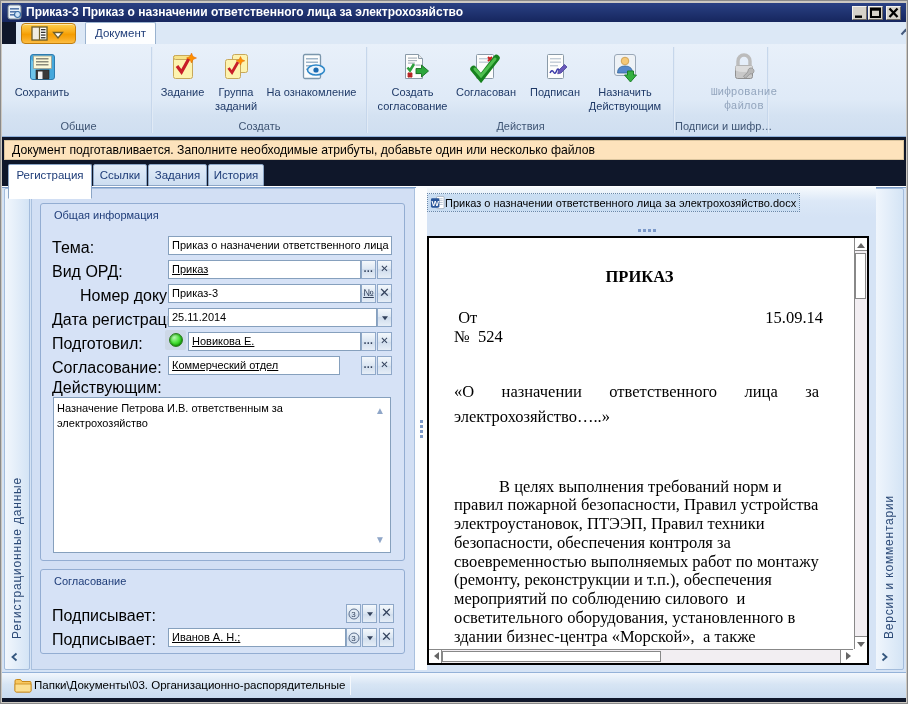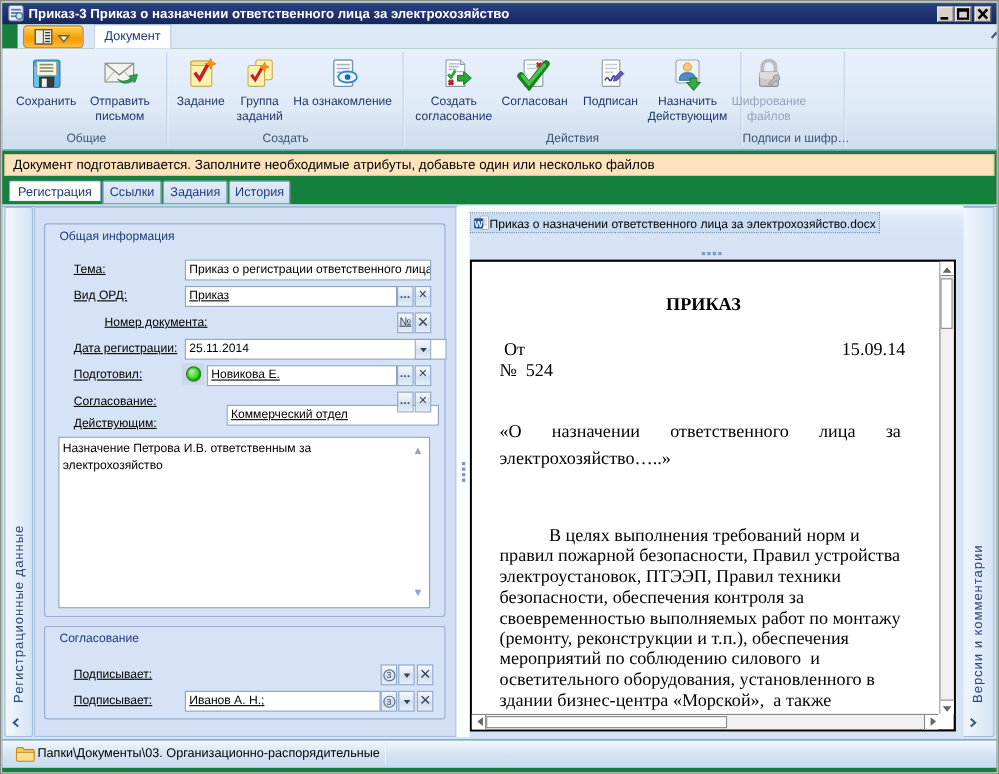--- a/index.html
+++ b/index.html
@@ -1,19 +1,19 @@
 <!DOCTYPE html>
 <html><head>
 <meta charset="utf-8">
 <style>
 * { margin:0; padding:0; box-sizing:border-box; }
 html,body { width:908px; height:704px; overflow:hidden; }
 body { font-family:"Liberation Sans", sans-serif; font-size:12px; }
 #win { position:absolute; left:0; top:0; width:908px; height:704px;
-  background:#15803d; }
+  background:#0f172a; }
 .abs { position:absolute; }
 
 
 #frame { position:absolute; inset:0; border:2px solid #cdc9c2; outline:1px solid #8a8a8a; outline-offset:-1px; pointer-events:none; z-index:50;}
 
 #titlebar { position:absolute; left:2px; top:3px; width:904px; height:19px;
   background:linear-gradient(#2a4184,#16265e); }
 #titletext { position:absolute; left:24px; top:2px; color:#fff; font-weight:bold; font-size:12px; white-space:nowrap; }
 .winbtn { position:absolute; top:3px; width:15px; height:14px; background:#d6d2ca;
   border:1px solid; border-color:#f4f2ee #6e6a64 #6e6a64 #f4f2ee; }
@@ -33,33 +33,33 @@
 .rglabel { position:absolute; top:76px; height:14px; text-align:center; color:#3f5574; font-size:11px; white-space:nowrap; }
 .rbtn { position:absolute; top:5px; text-align:center; color:#1f3a68; font-size:11px; line-height:13.5px; }
 .rbtn .ic { margin:2px auto 3px; width:32px; height:32px; }
 
 #msgbar { position:absolute; left:4px; top:140px; width:900px; height:20px;
   background:#fde3bc; border:1px solid #d9c49e; color:#000; line-height:18px; padding-left:7px; font-size:12.2px; }
 
 .ptab { position:absolute; top:164px; height:22px; border:1px solid #8ca6c6; border-radius:2px 2px 0 0;
   color:#1e3c78; text-align:center; line-height:20px; font-size:11.5px;
   background:linear-gradient(#e2ecf8,#cddef1); }
-.ptab.active { background:#fff; border-bottom:1px solid #fff; height:19px; z-index:5; }
+.ptab.active { background:#fff; border-bottom:1px solid #fff; height:35px; z-index:5; }
 
 #client { position:absolute; left:2px; top:186px; width:904px; height:486px; background:#d5e3f5; border-top:1px solid #fff; }
 .vstrip { position:absolute; top:1px; height:482px; width:26px;
   background:linear-gradient(90deg,#f2f7fd,#d4e4f5); border:1px solid #a3bcdc; border-radius:2px; }
 .vtext { position:absolute; left:0; bottom:30px; width:100%; display:flex; justify-content:center; }
 .vtext span { transform:rotate(180deg); writing-mode:vertical-rl; color:#2c4a77; font-size:12px; letter-spacing:0.8px; white-space:nowrap; }
 
 #formpanel { position:absolute; left:29px; top:1px; width:384px; height:482px;
   background:#d2dff4; border:1px solid #a9c0de; }
 .groupbox { position:absolute; left:8px; width:365px; background:#d6e2f6; border:1px solid #93add2; border-radius:3px; }
 .gtitle { position:absolute; left:13px; top:5px; color:#1e3c78; font-size:11px; }
-.flabel { position:absolute; left:35px; color:#000; font-size:11px;text-decoration:underline; }
+.flabel { position:absolute; left:20px; color:#000; font-size:16px; }
 .finput { position:absolute; background:#fff; border:1px solid #86a0bd; color:#000; padding:2px 3px 0; height:19px; white-space:nowrap; overflow:hidden; font-size:11px; }
 .fbtn { position:absolute; width:15px; height:19px; background:linear-gradient(#f4f8fc,#dbe6f2 50%,#cfdcec 50%,#e6eef7);
   border:1px solid #8fa8c8; text-align:center; color:#33425c; font-size:10px; line-height:15px; overflow:hidden; }
 .lnk { text-decoration:underline; }
 .gdot { position:absolute; width:14px; height:14px; border-radius:50%;
   background:radial-gradient(circle at 35% 30%, #b8f6b0, #4ce33c 45%, #1cb20c 75%, #128a06);
   border:1px solid #2a7a1e; box-shadow:inset 0 0 2px #0a5a00; }
 .dnarrow { position:absolute; left:50%; top:50%; width:0; height:0; border:3.5px solid transparent;
   border-top:4.5px solid #33425c; transform:translate(-50%,-25%); }
 .tarr { position:absolute; color:#8fa6c8; font-size:10px; }
@@ -160,26 +160,20 @@
     <div class="rbtn" style="left:8px; width:64px;"><div class="ic" id="ic-save"><svg width="32" height="32" viewBox="0 0 32 32">
             <rect x="4.5" y="3.5" width="24" height="25" rx="2.5" fill="#45a8dc" stroke="#2e7cb0"></rect>
             <path d="M5 26 q0 2 2 2 l18 0 q-10-6-20-20 z" fill="#7fd0f0" opacity="0.7"></path>
             <rect x="7.5" y="5" width="18" height="12.5" fill="#fbf8d8" stroke="#a0a090" stroke-width="0.8"></rect>
             <rect x="10" y="7" width="12.5" height="1.5" fill="#8a8a7a"></rect>
             <rect x="10" y="10" width="12.5" height="1.5" fill="#8a8a7a"></rect>
             <rect x="10" y="13" width="12.5" height="1.5" fill="#8a8a7a"></rect>
             <rect x="10" y="19" width="13" height="9" fill="#3a3a3a" stroke="#222" stroke-width="0.6"></rect>
             <rect x="12" y="20.5" width="4.5" height="7.5" fill="#f2f2f2"></rect>
           </svg></div>Сохранить</div>
-    <div class="rbtn" style="left:74px; width:66px;"><div class="ic" id="ic-mail"><svg width="32" height="32" viewBox="0 0 32 32">
-            <rect x="2.5" y="6.5" width="26" height="17" fill="#f2f2ef" stroke="#8a8a88"></rect>
-            <path d="M2.5 6.5 L15.5 17 L28.5 6.5" fill="none" stroke="#8a8a88" stroke-width="1.2"></path>
-            <path d="M2.5 23.5 L11 14 M28.5 23.5 L20 14" fill="none" stroke="#b5b5b2" stroke-width="1"></path>
-            <path d="M14 21 q6 4 12-1 l-1.5-2 8-1.5 -3 7.5 -1.6-2 q-8 6-14-1 z" fill="#2f9e4e" stroke="#1c7a36" stroke-width="0.7"></path>
-          </svg></div>Отправить<br>письмом</div>
     <div class="rbtn" style="left:153px; width:55px;"><div class="ic" id="ic-task"><svg width="32" height="32" viewBox="0 0 32 32">
             <rect x="6.5" y="4.5" width="19" height="23" rx="2" fill="#fdf3af" stroke="#c8a85a"></rect>
             <rect x="6.5" y="4.5" width="19" height="4" rx="2" fill="#f7e388" stroke="#c8a85a"></rect>
             <path d="M10 15 L14.5 21 L22 7.5" fill="none" stroke="#c81e28" stroke-width="3.2"></path>
             <path d="M24.5 2 L26 5.5 L29.5 7 L26 8.5 L24.5 12 L23 8.5 L19.5 7 L23 5.5 Z" fill="#ff9000" stroke="#e06000" stroke-width="0.5"></path>
           </svg></div>Задание</div>
     <div class="rbtn" style="left:208px; width:52px;"><div class="ic" id="ic-taskgrp"><svg width="32" height="32" viewBox="0 0 32 32">
             <rect x="12.5" y="3.5" width="15" height="18" rx="2" fill="#fdf3af" stroke="#c8a85a"></rect>
             <rect x="5.5" y="8.5" width="15" height="19" rx="2" fill="#fdf3af" stroke="#c8a85a"></rect>
             <path d="M8.5 17 L12 21.5 L18 11" fill="none" stroke="#c81e28" stroke-width="2.8"></path>
@@ -221,21 +215,21 @@
             <rect x="11" y="14" width="8" height="1.4" fill="#c2ccd6"></rect>
             <path d="M11 22 q2-4 3.5-1 q1.5 3 3-1 q1.5-4 3 0 q1 3 3-2" fill="none" stroke="#3838a8" stroke-width="1.5"></path>
             <path d="M25.5 13.5 l2.5 2.5 -6 6 -3.3 0.8 0.8-3.3 z" fill="#6858b8" stroke="#4840a0" stroke-width="0.8"></path>
           </svg></div>Подписан</div>
     <div class="rbtn" style="left:580px; width:86px;"><div class="ic" id="ic-actor"><svg width="32" height="32" viewBox="0 0 32 32">
             <rect x="5.5" y="3.5" width="21" height="21" rx="2.5" fill="#eef2f6" stroke="#9aa8b8"></rect>
             <circle cx="16" cy="10" r="3.8" fill="#f4c878" stroke="#c89848" stroke-width="0.8"></circle>
             <path d="M8.5 22 q0-7 7.5-7 q7.5 0 7.5 7 z" fill="#5588cc" stroke="#336699" stroke-width="0.8"></path>
             <path d="M18.5 20 l6 0 0 4 3-0 -6 7 -6-7 3 0 z" fill="#35b040" stroke="#1a8028" stroke-width="1"></path>
           </svg></div>Назначить<br>Действующим</div>
-    <div class="rbtn" style="left:655px; width:84px; color:#93a5bd;"><div class="ic" id="ic-lock"><svg width="32" height="32" viewBox="0 0 32 32">
+    <div class="rbtn" style="left:700px; width:84px; color:#93a5bd;font-family:Liberation Mono, monospace;"><div class="ic" id="ic-lock"><svg width="32" height="32" viewBox="0 0 32 32">
             <path d="M10 15 v-5 a6 6 0 0 1 12 0 v5" fill="none" stroke="#bcbcbc" stroke-width="3.4"></path>
             <rect x="7.5" y="14.5" width="17" height="13" rx="2" fill="#c8c8c8" stroke="#909090"></rect>
             <path d="M7.5 14.5 h17 v5 q-9 3-17 0 z" fill="#dedede" opacity="0.9"></path>
             <path d="M20 20 a3 3 0 1 1 2 2.8 l-4.5 4.5 -2-2 4-4 z" fill="#b8b8b8" stroke="#8a8a8a" stroke-width="0.7"></path>
           </svg></div>Шифрование<br>файлов</div>
   </div>
   <div id="msgbar">Документ подготавливается. Заполните необходимые атрибуты, добавьте один или несколько файлов</div>
   <div class="ptab active" style="left:8px; width:84px;">Регистрация</div>
   <div class="ptab" style="left:93px; width:54px;">Ссылки</div>
   <div class="ptab" style="left:148px; width:59px;">Задания</div>
@@ -259,41 +253,42 @@
         </svg>
       </div>
     <div id="formpanel">
       <div class="groupbox" style="top:14px; height:358px;">
         <div class="gtitle">Общая информация</div>
       </div>
       <div class="groupbox" style="top:380px; height:85px;">
         <div class="gtitle">Согласование</div>
       </div>
       <div class="flabel" style="top:50px;">Тема:</div>
-      <div class="finput" style="left:136px; top:47px; width:224px;">Приказ о регистрации ответственного лица</div>
+      <div class="finput" style="left:136px; top:47px; width:224px;">Приказ о назначении ответственного лица</div>
       <div class="flabel" style="top:74px;">Вид ОРД:</div>
       <div class="finput" style="left:136px; top:71px; width:193px;"><span class="lnk">Приказ</span></div>
       <div class="fbtn" style="left:329px; top:71px; font-weight:bold; letter-spacing:0.5px;">…</div>
       <div class="fbtn" style="left:345px; top:71px;">✕</div>
       <div class="flabel" style="top:98px;margin-left:28px;">Номер документа:</div>
+      <div class="finput" style="left:136px; top:95px; width:193px;">Приказ-3</div>
       <div class="fbtn" style="left:329px; top:95px;"><span style="text-decoration:underline">№</span></div>
       <div class="fbtn" style="left:345px; top:95px; font-size:13px;">✕</div>
       <div class="flabel" style="top:122px;">Дата регистрации:</div>
-      <div class="finput" style="left:136px; top:119px; width:238px;">25.11.2014</div>
+      <div class="finput" style="left:136px; top:119px; width:209px;">25.11.2014</div>
       <div class="fbtn" style="left:345px; top:119px;">
           <span class="dnarrow"></span>
         </div>
       <div class="flabel" style="top:146px;">Подготовил:</div>
       <div style="position:absolute; left:133px; top:141px; width:21px; height:20px; background:#cdd8e7; border-radius:2px;"></div>
       <div class="gdot" style="left:137px; top:144px;"></div>
       <div class="finput" style="left:156px; top:143px; width:173px;"><span class="lnk">Новикова Е.</span></div>
       <div class="fbtn" style="left:329px; top:143px; font-weight:bold; letter-spacing:0.5px;">…</div>
       <div class="fbtn" style="left:345px; top:143px;">✕</div>
       <div class="flabel" style="top:170px;">Согласование:</div>
-      <div class="finput" style="left:136px; top:179px; width:193px;margin-left:38px;"><span class="lnk">Коммерческий отдел</span></div>
+      <div class="finput" style="left:136px; top:167px; width:172px;"><span class="lnk">Коммерческий отдел</span></div>
       <div class="fbtn" style="left:329px; top:167px; font-weight:bold; letter-spacing:0.5px;">…</div>
       <div class="fbtn" style="left:345px; top:167px;">✕</div>
       <div class="flabel" style="top:190px;">Действующим:</div>
       <div class="finput" style="left:21px; top:208px; width:338px; height:156px; white-space:normal; line-height:15px; padding-top:3px;">Назначение Петрова И.В. ответственным за<br>электрохозяйство
         <span class="tarr" style="right:5px; top:5px;">▲</span>
         <span class="tarr" style="right:5px; bottom:5px;">▼</span>
       </div>
       <div class="flabel" style="top:418px;">Подписывает:</div>
       <div class="fbtn" style="left:314px; top:415px;">
           <span class="circ3">3</span>

